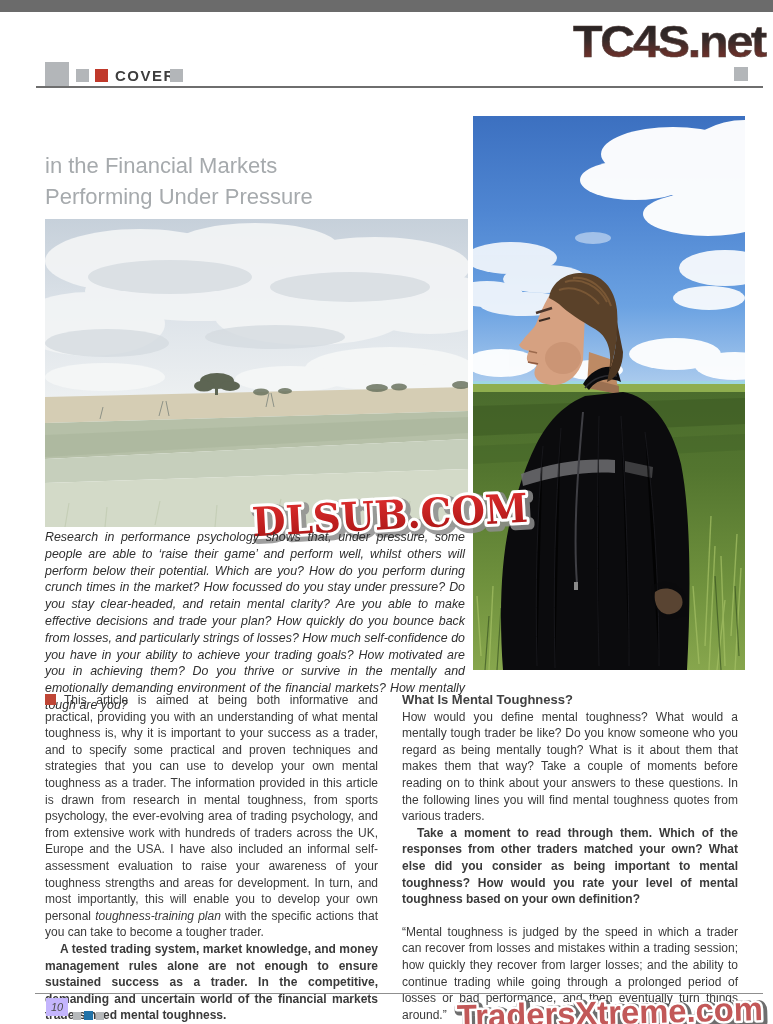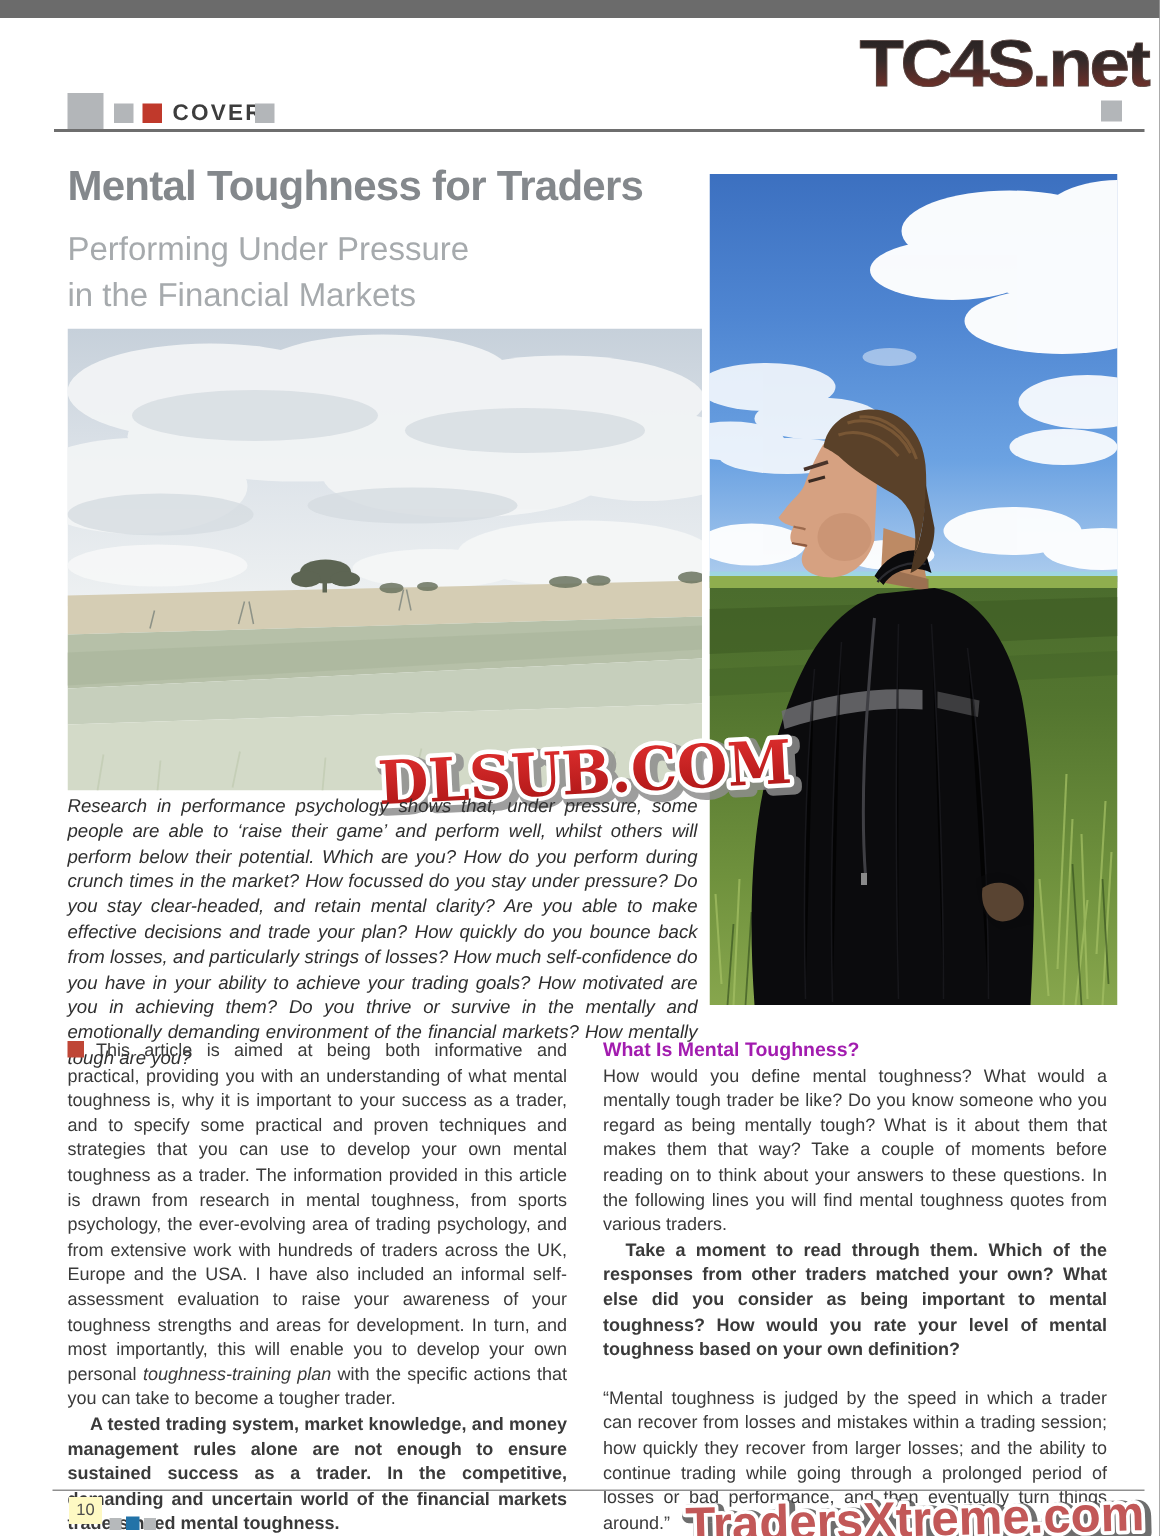--- a/index.html
+++ b/index.html
@@ -47,29 +47,29 @@
   
   .col{position:absolute;top:680px;font-size:12px;line-height:16.6px;color:#3a3a3a;text-align:justify;}
   .col-left{left:45px;width:333px;}
   .col-right{left:402px;width:336px;}
   .col p{margin:0;}
   .col .indent{text-indent:15px;font-weight:bold;}
   .bullet-sq{
     display:inline-block;width:11px;height:11px;background:#bf4636;
     margin-right:8px;position:relative;top:1px;
   }
-  .col-heading{font-weight:bold;font-size:13px;color:#a21caf;margin:0 0 2px 0;}
+  .col-heading{font-weight:bold;font-size:13px;color:#404040;margin:0 0 2px 0;}
   .quote-gap{height:16px;}
   .it{font-style:italic;}
 
   
   .ftr-rule{position:absolute;left:35px;top:981px;width:728px;height:1px;background:#8f8f8f;}
   .page-badge{
-    position:absolute;left:46px;top:986px;width:22px;height:18px;background:#fef9c3;
-    font-size:11px;color:#4c4c4c;display:flex;align-items:center;justify-content:center;
+    position:absolute;left:46px;top:986px;width:22px;height:18px;background:#c4b5fd;
+    font-size:11px;color:#4c4c4c;display:flex;align-items:center;justify-content:center;font-style:italic;
   }
   .ftr-square{position:absolute;background:#b6b9bb;}
   .ftr-square.blue{background:#2273a8;}
 </style>
 </head>
 <body>
 
 <div class="page">
 
   <svg class="wm-top" viewBox="0 0 210 52">
@@ -85,24 +85,23 @@
   </svg>
 
   <div class="hdr-square" style="left:45px;top:50px;width:24px;height:24px;"></div>
   <div class="hdr-square" style="left:76px;top:57px;width:13px;height:13px;"></div>
   <div class="hdr-square red" style="left:95px;top:57px;width:13px;height:13px;"></div>
   <div class="section-label">COVER</div>
   <div class="hdr-square" style="left:170px;top:57px;width:13px;height:13px;"></div>
   <div class="hdr-square" style="left:734px;top:55px;width:14px;height:14px;"></div>
   <div class="hdr-rule"></div>
 
-  <div class="title">Mental Toughness for Traders</div>
   <div class="subtitle">
+    <div>in the Financial Markets</div>
     <div>Performing Under Pressure</div>
-    <div>in the Financial Markets</div>
   </div>
 
   <svg class="img-left" viewBox="0 0 423 308" preserveAspectRatio="none">
     <defs>
       <linearGradient id="fadesky" x1="0" y1="0" x2="0" y2="1">
         <stop offset="0%" stop-color="#c6d0da"></stop>
         <stop offset="50%" stop-color="#dde3e9"></stop>
         <stop offset="100%" stop-color="#eef1f2"></stop>
       </linearGradient>
     </defs>

